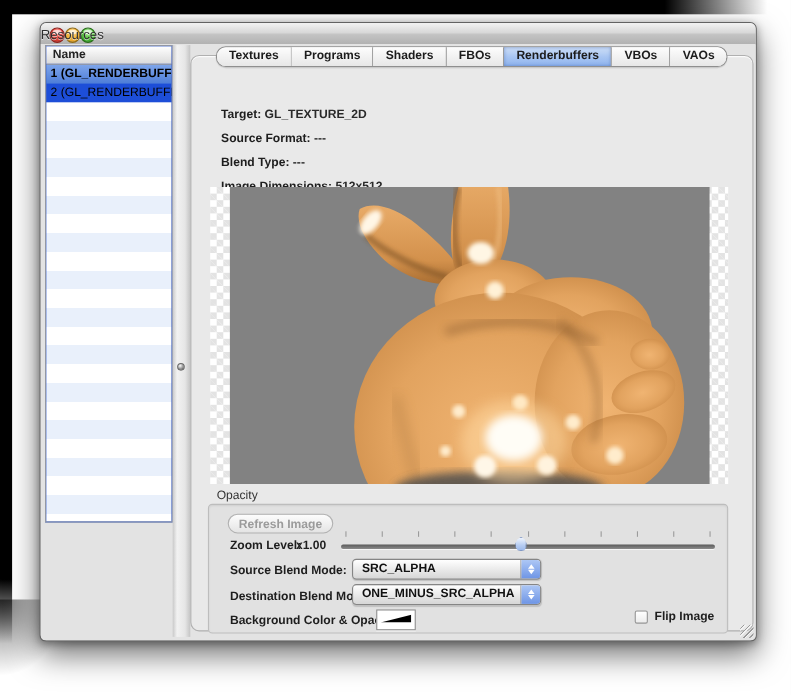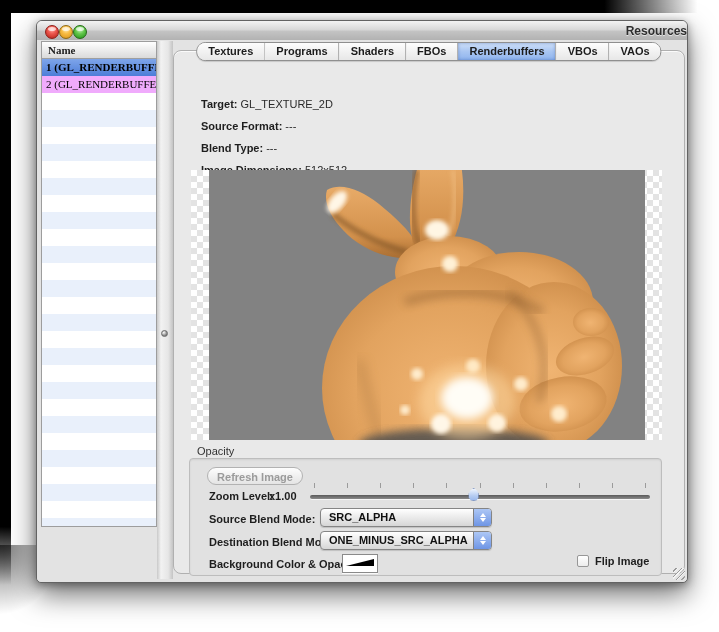--- a/index.html
+++ b/index.html
@@ -19,35 +19,35 @@
 
   
   .window{position:absolute;left:36px;top:20px;width:652px;height:563px;
     background:#e2e2e2;border:1px solid #636363;border-radius:6px 6px 5px 5px;
     box-shadow:0 12px 28px rgba(0,0,0,.55),0 2px 8px rgba(0,0,0,.35);
     box-sizing:border-box;}
   .titlebar{position:absolute;left:0;top:0;right:0;height:19px;
     border-radius:5px 5px 0 0;
     background:linear-gradient(#f3f3f3 0%,#d8d8d8 45%,#c3c3c3 55%,#b2b2b2 100%);
     border-bottom:1px solid #7f7f7f;}
-  .titlebar .title{position:absolute;left:0;right:0;top:3px;text-align:right;
-    font-size:12px;font-weight:700;color:#2e2e2e;text-shadow:0 1px 0 rgba(255,255,255,.6);}
+  .titlebar .title{position:absolute;left:0;right:0;top:3px;text-align:left;
+    font-size:12px;font-weight:400;color:#2e2e2e;text-shadow:0 1px 0 rgba(255,255,255,.6);}
   .tl{position:absolute;top:4px;width:12px;height:12px;border-radius:50%;}
   .tl-red{left:8px;background:radial-gradient(circle at 50% 30%,#ffb3ad 0%,#f05e55 35%,#d23a30 70%,#9c231c 100%);border:0.5px solid #8d1f19;}
   .tl-yellow{left:22px;background:radial-gradient(circle at 50% 30%,#ffe9b0 0%,#f8bc44 40%,#e7a42a 75%,#9a6c12 100%);border:0.5px solid #8f6a14;}
   .tl-green{left:36px;background:radial-gradient(circle at 50% 30%,#ccf3c0 0%,#67c94f 40%,#36a428 80%,#1f6e14 100%);border:0.5px solid #256b17;}
   .tl::after{content:"";position:absolute;left:2px;top:1px;width:8px;height:4px;border-radius:50%;
     background:rgba(255,255,255,.65);}
 
   .win-content{position:absolute;left:0;top:19px;right:0;bottom:0;background:#e3e3e3;
     border-radius:0 0 5px 5px;}
 
   
-  .sidebar{position:absolute;left:4px;top:1px;width:116px;height:486px;
-    background:#f0abfc;border:1px solid #9d9d9d;box-sizing:border-box;overflow:hidden;font-family:Liberation Serif, serif;}
+  .sidebar{position:absolute;left:4px;top:1px;width:116px;height:434px;
+    background:#1d4ed8;border:1px solid #9d9d9d;box-sizing:border-box;overflow:hidden;}
   .sb-header{height:17px;line-height:17px;padding-left:6px;font-size:11px;font-weight:700;color:#222;
     background:linear-gradient(#ffffff,#dadada);border-bottom:1px solid #9f9f9f;box-sizing:border-box;}
   .sb-row{height:17px;line-height:17px;padding-left:4px;font-size:11px;color:#000;
     white-space:nowrap;overflow:hidden;box-sizing:border-box;}
   .sb-row.selected{background:linear-gradient(#7ea5ea,#4d7dd8);font-weight:700;}
   .sb-stripes{position:absolute;left:0;right:0;top:51px;bottom:0;
     background:repeating-linear-gradient(to bottom,#ffffff 0 17px,#e9f0fb 17px 34px);}
 
   
   .splitter{position:absolute;left:120px;top:1px;width:16px;height:538px;
@@ -67,21 +67,21 @@
   .tab{padding:0 11px;line-height:16px;font-size:11px;font-weight:700;color:#1c1c1c;
     background:linear-gradient(#fdfdfd,#e7e7e7);border-right:1px solid #9a9a9a;cursor:default;
     white-space:nowrap;}
   .tab:first-child{border-radius:8px 0 0 8px;}
   .tab:last-child{border-radius:0 8px 8px 0;border-right:none;}
   .tab.selected{background:linear-gradient(#cfe0f8 0%,#a9c6f2 50%,#8fb4ee 100%);
     box-shadow:inset 0 0 3px rgba(40,80,160,.5);}
 
   
   .info-line{position:absolute;left:164px;font-size:11px;color:#1e1e1e;font-weight:700;}
-  .info-line .val{font-weight:400;color:#2a2a2a;}
+  .info-line .val{font-weight:700;color:#2a2a2a;}
 
   
   .imageview{position:absolute;left:154px;top:130px;width:471px;height:270px;
     background-color:#fff;
     background-image:
       linear-gradient(45deg,#e3e3e3 25%,transparent 25%,transparent 75%,#e3e3e3 75%),
       linear-gradient(45deg,#e3e3e3 25%,transparent 25%,transparent 75%,#e3e3e3 75%);
     background-size:12px 12px;background-position:0 0,6px 6px;}
   .texture{position:absolute;left:18px;top:0;width:436px;height:270px;background:#828282;overflow:hidden;}
 

